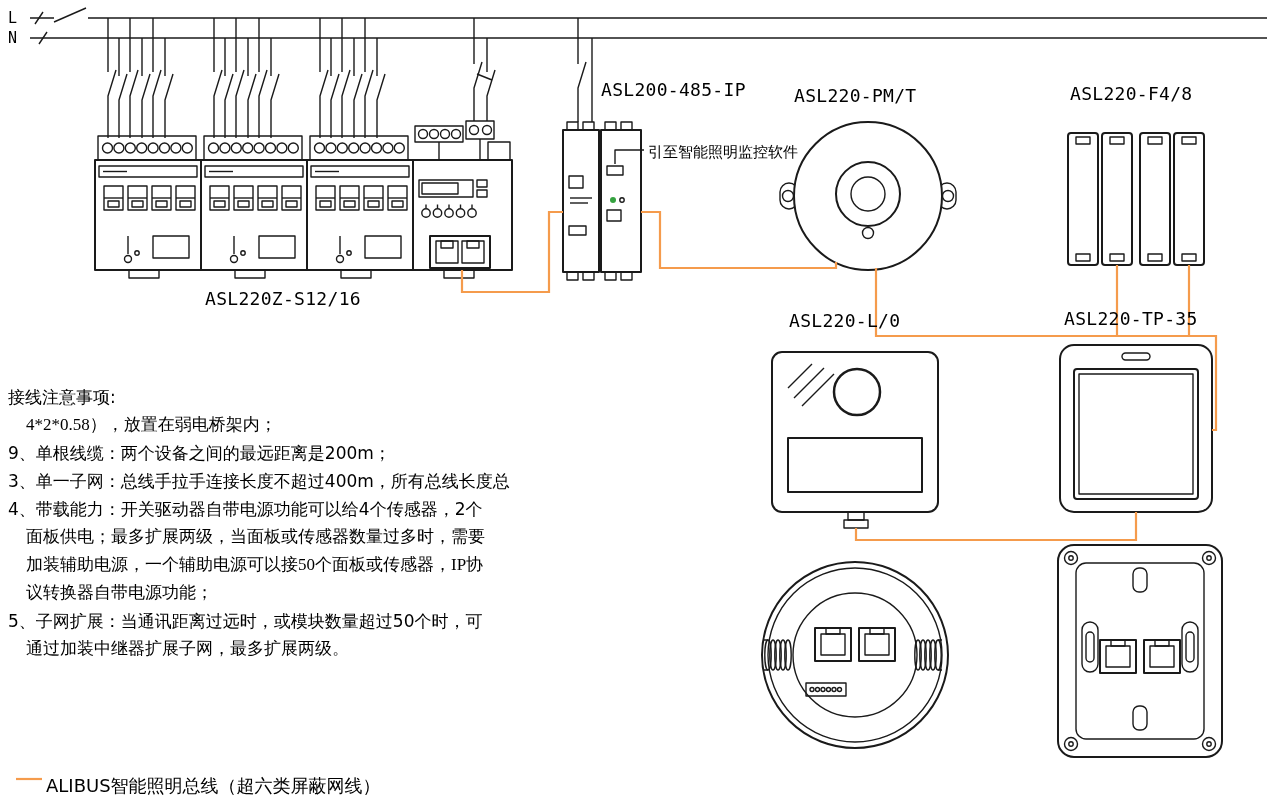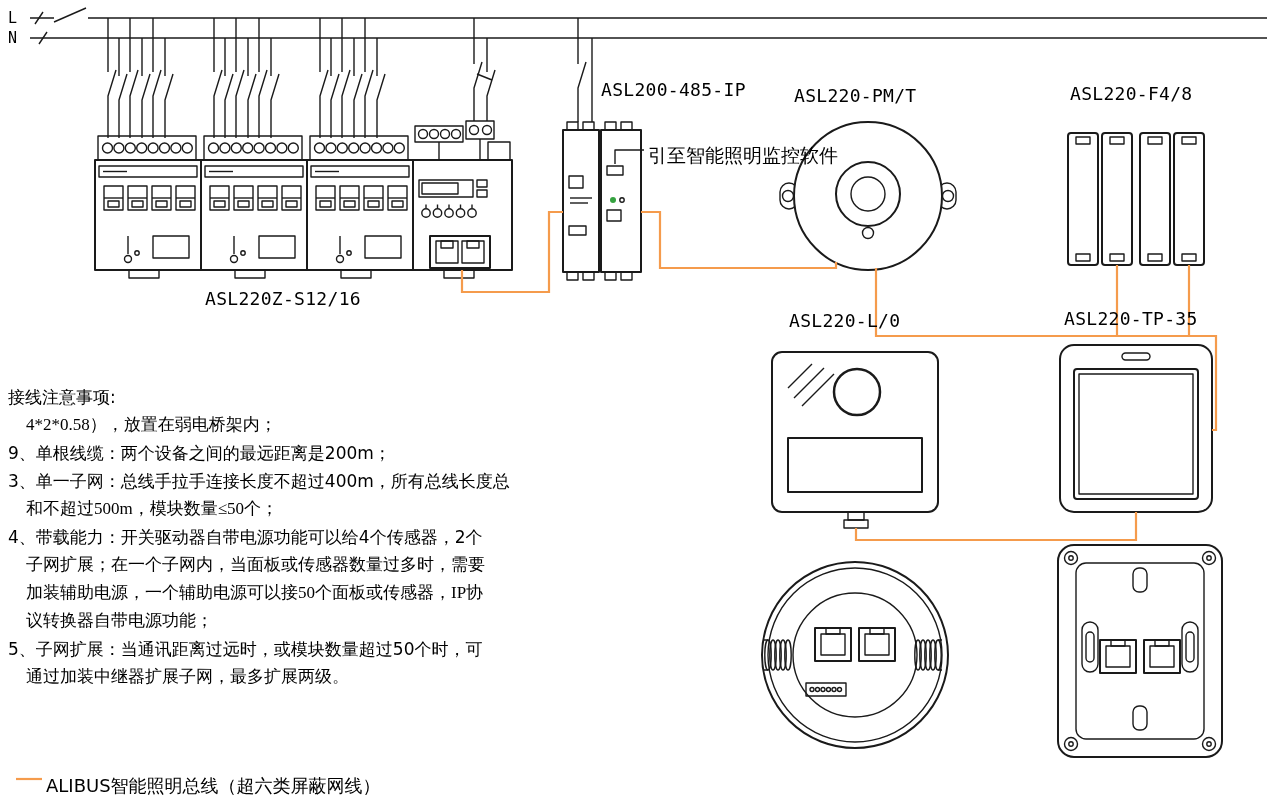--- a/index.html
+++ b/index.html
@@ -2,21 +2,21 @@
 <html><head>
 <meta charset="utf-8">
 <style>
   html,body{margin:0;padding:0;background:#fff;}
   .stage{position:relative;width:1267px;height:796px;background:#fff;overflow:hidden;
          font-family:"DejaVu Sans","Liberation Sans",sans-serif;color:#000;}
   .stage svg{position:absolute;left:0;top:0;}
   .label{position:absolute;white-space:nowrap;}
   .model{font-family:"DejaVu Sans Mono","Liberation Mono",monospace;font-size:18px;letter-spacing:.3px;text-align:center;}
   .ln{font-family:"DejaVu Sans Mono","Liberation Mono",monospace;font-size:15px;}
-  .annotation{font-size:19px;}
+  .annotation{font-size:15px;}
   .notes{position:absolute;left:8px;top:346px;width:620px;font-size:17px;line-height:28px;margin-top:37px;}
   .notes .indent{padding-left:18px;font-family:Liberation Serif, serif;}
   .legend-label{position:absolute;left:46px;top:774px;font-size:18px;}
 </style>
 </head>
 <body>
 
 <div class="stage">
 
 <svg width="1267" height="796" viewBox="0 0 1267 796">
@@ -271,23 +271,22 @@
 <div class="label model" style="left:789px;top:310px">ASL220-L/0</div>
 <div class="label model" style="left:1064px;top:308px">ASL220-TP-35</div>
 
 <div class="label annotation" style="left:648px;top:143px">引至智能照明监控软件</div>
 
 <div class="notes">
   <div>接线注意事项:</div>
   <div class="note-line indent">4*2*0.58），放置在弱电桥架内；</div>
   <div class="note-line">9、单根线缆：两个设备之间的最远距离是200m；</div>
   <div class="note-line">3、单一子网：总线手拉手连接长度不超过400m，所有总线长度总</div>
-  <div class="note-line indent">和不超过500m，模块数量≤50个；</div>
   <div class="note-line">4、带载能力：开关驱动器自带电源功能可以给4个传感器，2个</div>
-  <div class="note-line indent">子网扩展；在一个子网内，当面板或传感器数量过多时，需要</div>
+  <div class="note-line indent">面板供电；最多扩展两级，当面板或传感器数量过多时，需要</div>
   <div class="note-line indent">加装辅助电源，一个辅助电源可以接50个面板或传感器，IP协</div>
   <div class="note-line indent">议转换器自带电源功能；</div>
   <div class="note-line">5、子网扩展：当通讯距离过远时，或模块数量超过50个时，可</div>
   <div class="note-line indent">通过加装中继器扩展子网，最多扩展两级。</div>
 </div>
 
 <div class="legend-label">ALIBUS智能照明总线（超六类屏蔽网线）</div>
 
 </div>
 

